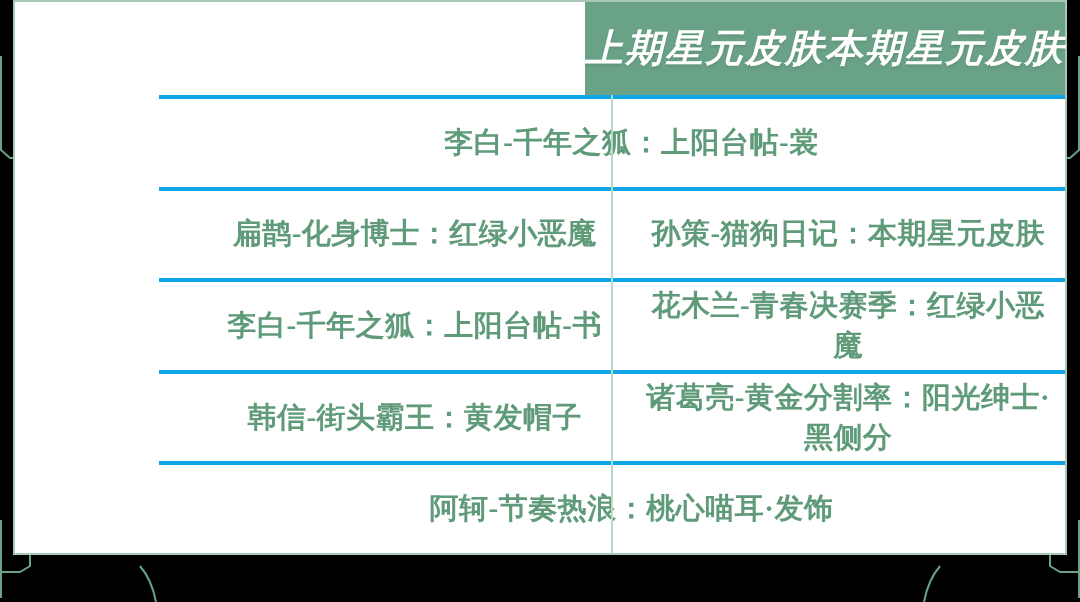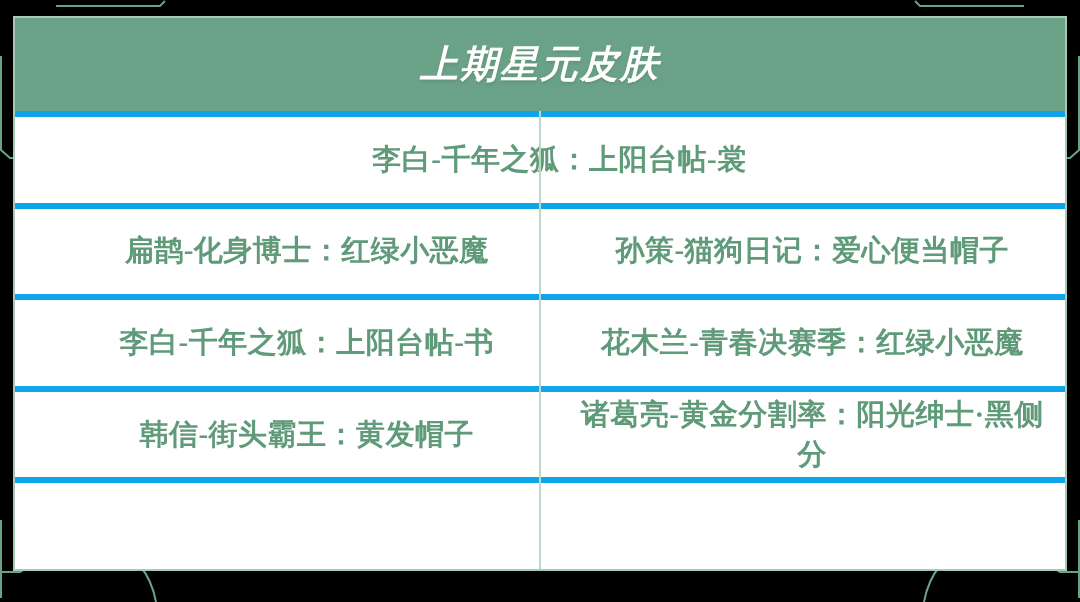--- a/index.html
+++ b/index.html
@@ -25,28 +25,29 @@
     left: 0;
     top: 0;
     width: 1080px;
     height: 602px;
   }
 
   
   #card {
     position: absolute;
     left: 13px;
-    top: 16px;
+    top: 0;
     width: 1054px;
     height: 555px;
     background: #ffffff;
     border: 2px solid #a8c9b5;
     box-sizing: border-box;
     display: flex;
     flex-direction: column;
+    align-items: flex-end;
   }
 
   
   .thead {
     display: flex;
     height: 93px;
     background: #6aa287;
     flex: 0 0 auto;
   }
   .th {
@@ -67,21 +68,21 @@
   
   .tbody {
     flex: 1 1 auto;
     display: flex;
     flex-direction: column;
     position: relative;
   }
   .trow {
     flex: 1 1 0;
     display: flex;
-    border-top: 6px solid #0ea5e9;
+    border-top: 4px solid #0ea5e9;
     position: relative;
     padding-left: 39px;
   }
   .trow:first-child {
     border-top: none;
   }
   .td {
     flex: 1 1 50%;
     display: flex;
     align-items: center;
@@ -127,42 +128,44 @@
 
     <path d="M 1079 520 L 1079 570 L 1079 598" fill="none" stroke="#6aa287" stroke-width="2"></path>
     <path d="M 1078 572 L 1060 572 L 1050 566 L 1050 520" fill="none" stroke="#6aa287" stroke-width="2"></path>
     <path d="M 940 566 Q 928 580 924 602" fill="none" stroke="#6aa287" stroke-width="2"></path>
   </svg>
 
   <div id="card">
 
     <div class="thead">
       <div class="th">上期星元皮肤</div>
+      <div class="th">本期星元皮肤</div>
     </div>
 
     <div class="tbody">
       <div class="vdiv"></div>
 
       <div class="trow">
         <div class="td">李白-千年之狐：上阳台帖-裳</div>
       </div>
 
       <div class="trow">
         <div class="td">扁鹊-化身博士：红绿小恶魔</div>
-        <div class="td">孙策-猫狗日记：爱心便当帽子</div>
+        <div class="td">孙策-猫狗日记：本期星元皮肤</div>
       </div>
 
       <div class="trow">
         <div class="td">李白-千年之狐：上阳台帖-书</div>
         <div class="td">花木兰-青春决赛季：红绿小恶魔</div>
       </div>
 
       <div class="trow">
         <div class="td">韩信-街头霸王：黄发帽子</div>
         <div class="td">诸葛亮-黄金分割率：阳光绅士·黑侧分</div>
       </div>
 
       <div class="trow">
+        <div class="td">阿轲-节奏热浪：桃心喵耳·发饰</div>
       </div>
 
     </div>
   </div>
 </div>
 
 </body></html>

